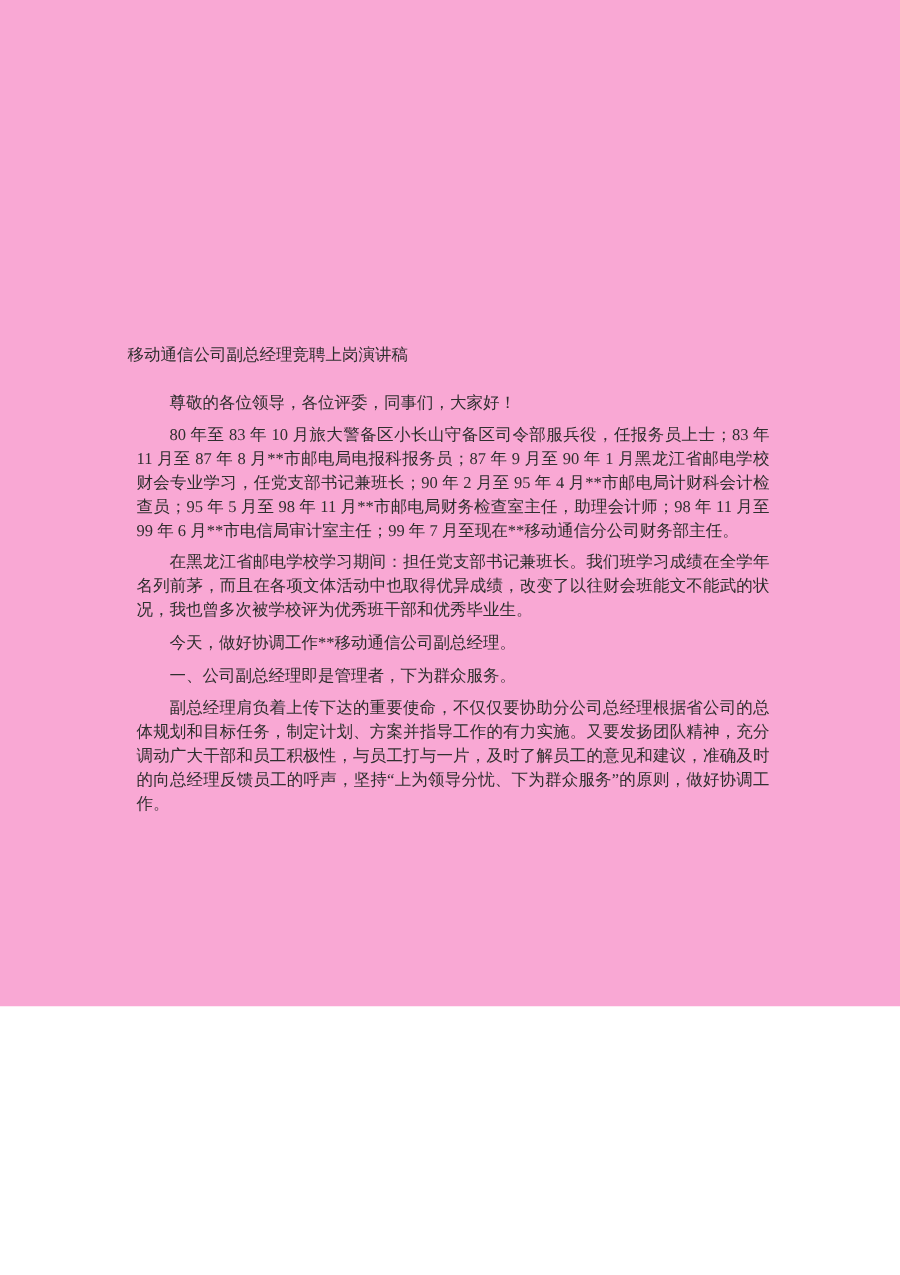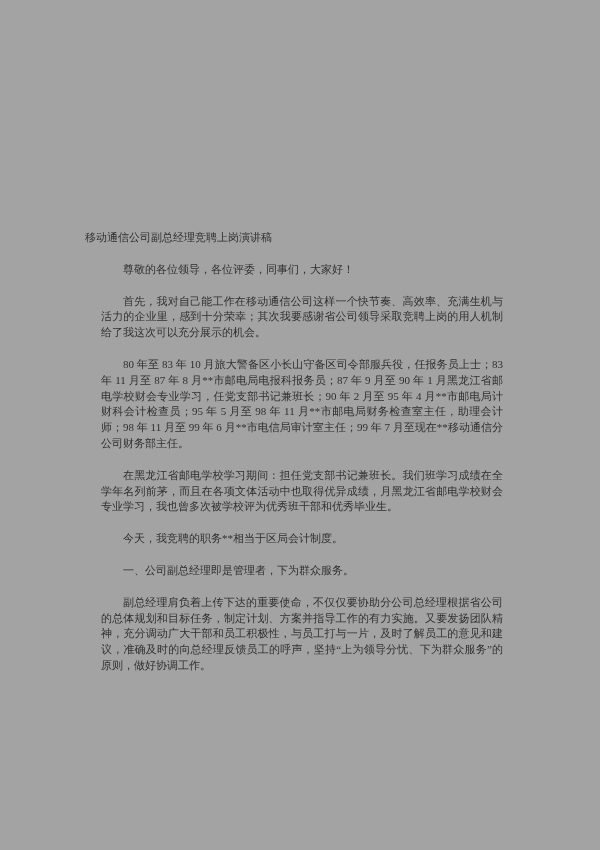--- a/index.html
+++ b/index.html
@@ -3,22 +3,22 @@
 <meta charset="utf-8">
 <style>
   html, body {
     margin: 0;
     padding: 0;
     background: #ffffff;
   }
   .page {
     position: relative;
     width: 600px;
-    height: 850px;
-    background: #a3a3a3;
+    height: 671px;
+    background: #f9a8d4;
     overflow: hidden;
   }
   .doc {
     position: absolute;
     left: 85px;
     top: 230px;
     width: 434px;
     font-family: "Liberation Serif", "DejaVu Serif", serif;
     font-size: 11px;
     line-height: 15.8px;
@@ -26,33 +26,32 @@
     text-align: justify;
     text-justify: inter-ideograph;
   }
   .doc-title {
     font-size: 11px;
     font-weight: 400;
     margin: 0 0 15.8px 0;
     text-indent: 0;
   }
   .para {
-    margin: 16px;
+    margin: 6px;
     padding: 0;
     text-indent: 22px;
     font-family: Liberation Serif, serif;
   }
 </style>
 </head>
 <body>
 
 <div class="page">
   <div class="doc">
     <h1 class="doc-title">移动通信公司副总经理竞聘上岗演讲稿</h1>
     <p class="para">尊敬的各位领导，各位评委，同事们，大家好！</p>
-    <p class="para">首先，我对自己能工作在移动通信公司这样一个快节奏、高效率、充满生机与活力的企业里，感到十分荣幸；其次我要感谢省公司领导采取竞聘上岗的用人机制给了我这次可以充分展示的机会。</p>
     <p class="para">80 年至 83 年 10 月旅大警备区小长山守备区司令部服兵役，任报务员上士；83 年 11 月至 87 年 8 月**市邮电局电报科报务员；87 年 9 月至 90 年 1 月黑龙江省邮电学校财会专业学习，任党支部书记兼班长；90 年 2 月至 95 年 4 月**市邮电局计财科会计检查员；95 年 5 月至 98 年 11 月**市邮电局财务检查室主任，助理会计师；98 年 11 月至 99 年 6 月**市电信局审计室主任；99 年 7 月至现在**移动通信分公司财务部主任。</p>
-    <p class="para">在黑龙江省邮电学校学习期间：担任党支部书记兼班长。我们班学习成绩在全学年名列前茅，而且在各项文体活动中也取得优异成绩，月黑龙江省邮电学校财会专业学习，我也曾多次被学校评为优秀班干部和优秀毕业生。</p>
-    <p class="para">今天，我竞聘的职务**相当于区局会计制度。</p>
+    <p class="para">在黑龙江省邮电学校学习期间：担任党支部书记兼班长。我们班学习成绩在全学年名列前茅，而且在各项文体活动中也取得优异成绩，改变了以往财会班能文不能武的状况，我也曾多次被学校评为优秀班干部和优秀毕业生。</p>
+    <p class="para">今天，做好协调工作**移动通信公司副总经理。</p>
     <p class="para">一、公司副总经理即是管理者，下为群众服务。</p>
     <p class="para">副总经理肩负着上传下达的重要使命，不仅仅要协助分公司总经理根据省公司的总体规划和目标任务，制定计划、方案并指导工作的有力实施。又要发扬团队精神，充分调动广大干部和员工积极性，与员工打与一片，及时了解员工的意见和建议，准确及时的向总经理反馈员工的呼声，坚持“上为领导分忧、下为群众服务”的原则，做好协调工作。</p>
   </div>
 </div>
 
 </body></html>

